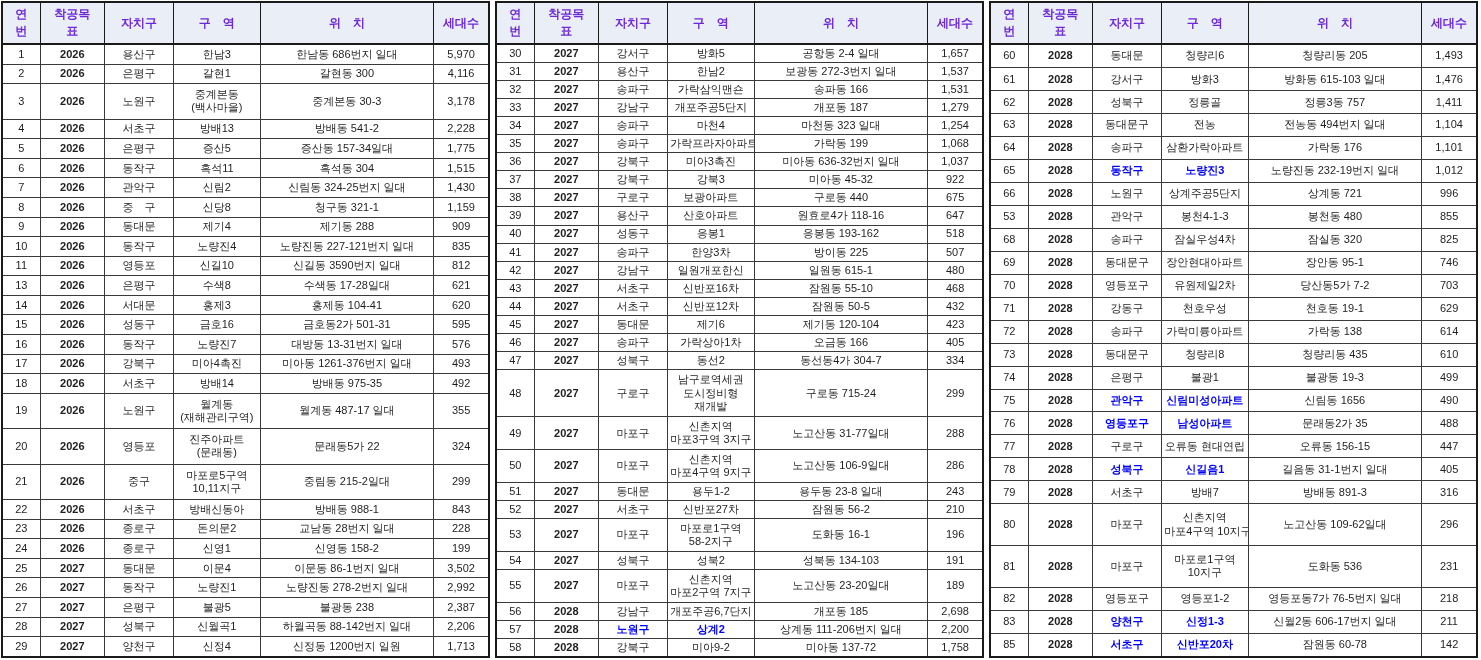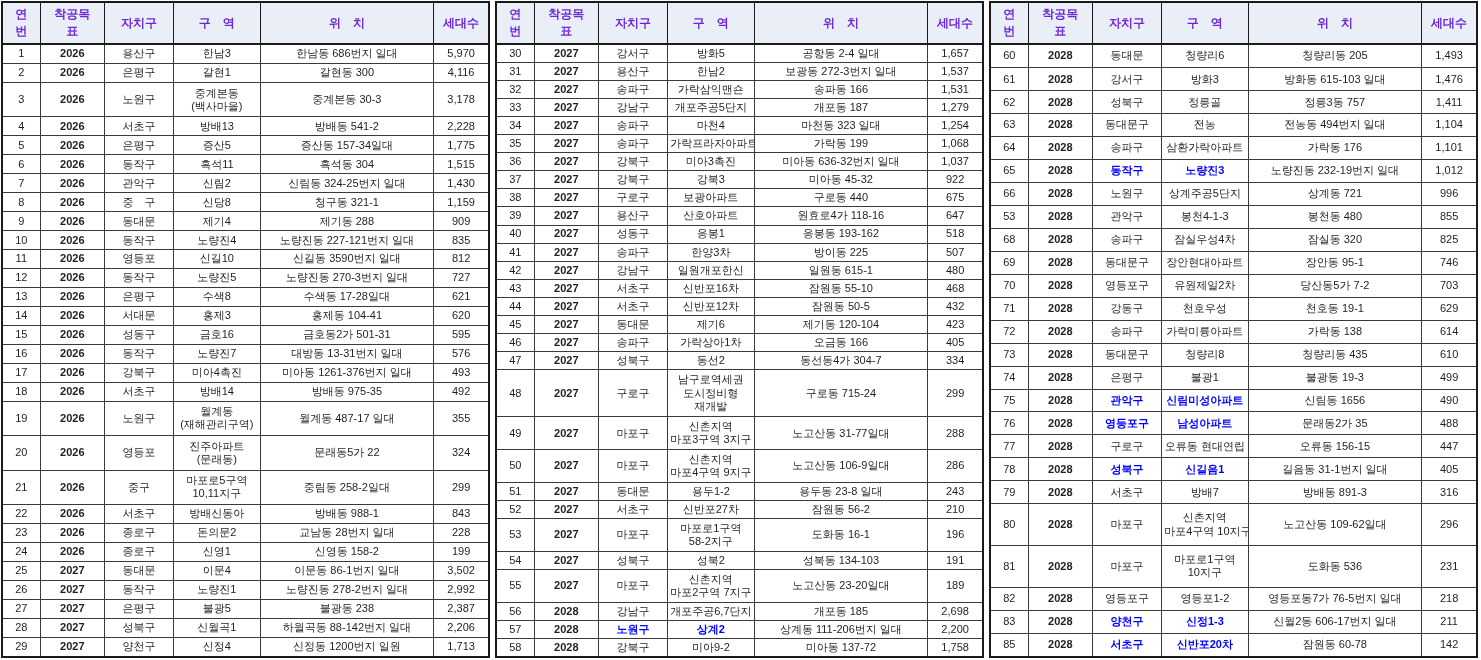--- a/index.html
+++ b/index.html
@@ -160,28 +160,20 @@
   </tr>
         <tr>
     <td class="c-no">11</td>
     <td class="c-yr">2026</td>
     <td class="c-gu">영등포</td>
     <td class="c-zone">신길10</td>
     <td class="c-loc">신길동 3590번지 일대</td>
     <td class="c-hh">812</td>
   </tr>
         <tr>
-    <td class="c-no">12</td>
-    <td class="c-yr">2026</td>
-    <td class="c-gu">동작구</td>
-    <td class="c-zone">노량진5</td>
-    <td class="c-loc">노량진동 270-3번지 일대</td>
-    <td class="c-hh">727</td>
-  </tr>
-        <tr>
     <td class="c-no">13</td>
     <td class="c-yr">2026</td>
     <td class="c-gu">은평구</td>
     <td class="c-zone">수색8</td>
     <td class="c-loc">수색동 17-28일대</td>
     <td class="c-hh">621</td>
   </tr>
         <tr>
     <td class="c-no">14</td>
     <td class="c-yr">2026</td>
@@ -239,21 +231,21 @@
 (문래동)</td>
     <td class="c-loc">문래동5가 22</td>
     <td class="c-hh">324</td>
   </tr>
         <tr>
     <td class="c-no">21</td>
     <td class="c-yr">2026</td>
     <td class="c-gu">중구</td>
     <td class="c-zone">마포로5구역
 10,11지구</td>
-    <td class="c-loc">중림동 258-2일대</td>
+    <td class="c-loc">중림동 215-2일대</td>
     <td class="c-hh">299</td>
   </tr>
         <tr>
     <td class="c-no">22</td>
     <td class="c-yr">2026</td>
     <td class="c-gu">서초구</td>
     <td class="c-zone">방배신동아</td>
     <td class="c-loc">방배동 988-1</td>
     <td class="c-hh">843</td>
   </tr>

